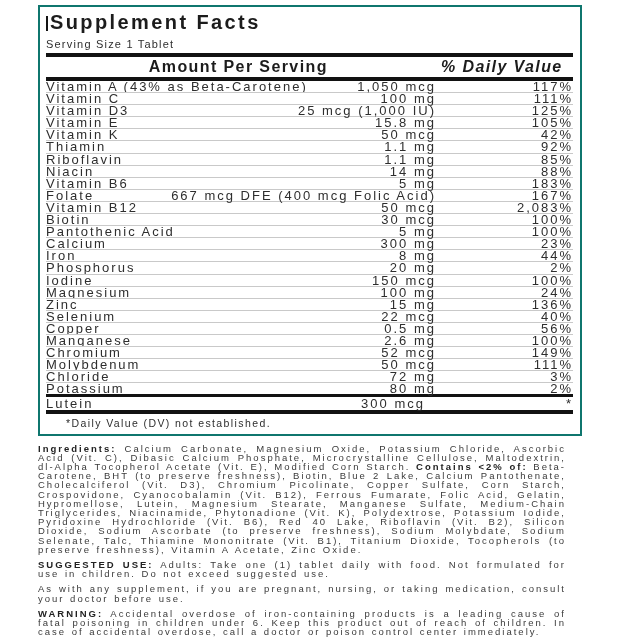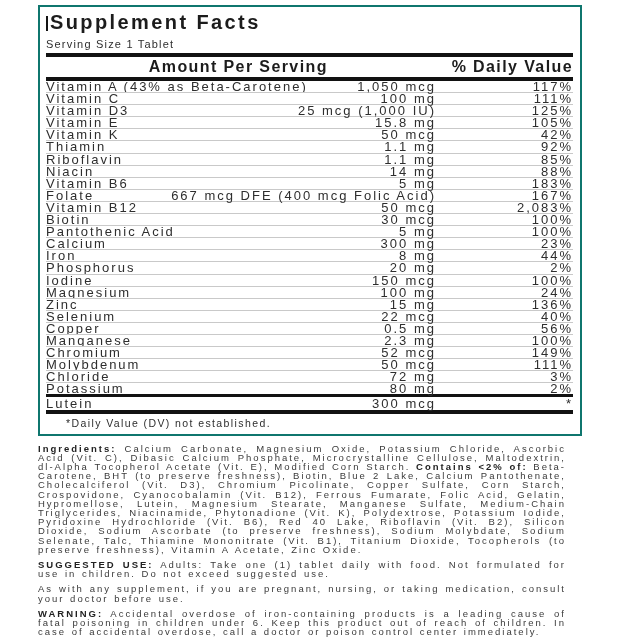--- a/index.html
+++ b/index.html
@@ -21,32 +21,32 @@
   .panel-title {
     font-size: 20px; font-weight: bold; letter-spacing: 2.4px;
     margin: 1px 0 3px 0; color: #1c1c1c; white-space: nowrap;
   }
   .serving { font-size: 11px; letter-spacing: 1.2px; padding: 1px 0 3px 0; }
   .rule { background: #121212; border: 0; }
   .rule.thick { height: 4px; }
   .rule.mid { height: 3px; }
   .head-row { display: flex; font-weight: bold; font-size: 16px; letter-spacing: 1.4px; padding: 1px 0; color: #1c1c1c; }
   .head-left { flex: 0 0 73%; text-align: center; }
-  .head-right { flex: 1 1 auto; text-align: right; white-space: nowrap; }
+  .head-right { flex: 1 1 auto; text-align: center; white-space: nowrap; font-style: italic; }
 
   .rows .row, .lutein-row {
     display: flex; align-items: baseline;
     font-size: 13px; letter-spacing: 2px; line-height: 11.1px;
     padding: 0;
   }
   .rows .row + .row { border-top: 1px solid #c9c9c9; }
   .rn { flex: 1 1 auto; white-space: nowrap; overflow: hidden; }
   .ra { flex: 0 0 auto; text-align: right; white-space: nowrap; }
   .rp { flex: 0 0 26%; text-align: right; white-space: nowrap; }
-  .lutein-row { padding: 0.5px 0; }
+  .lutein-row { padding: 0.5px 0; gap: 11px; }
 
   .footnote { font-size: 10.5px; letter-spacing: 1.4px; padding-top: 3px; margin-left: 20px; }
 
   
   .sections { margin-top: 8px; }
   .para {
     font-size: 9.5px; line-height: 9.2px; letter-spacing: 2px;
     text-align: justify; margin: 0 16px 6px 0; color: #3a3a3a;
     word-spacing: 1px;
   }
@@ -194,21 +194,21 @@
         </div>
 
         <div class="row">
           <span class="rn">Copper</span>
           <span class="ra">0.5 mg</span>
           <span class="rp">56%</span>
         </div>
 
         <div class="row">
           <span class="rn">Manganese</span>
-          <span class="ra">2.3 mg</span>
+          <span class="ra">2.6 mg</span>
           <span class="rp">100%</span>
         </div>
 
         <div class="row">
           <span class="rn">Chromium</span>
           <span class="ra">52 mcg</span>
           <span class="rp">149%</span>
         </div>
 
         <div class="row">

